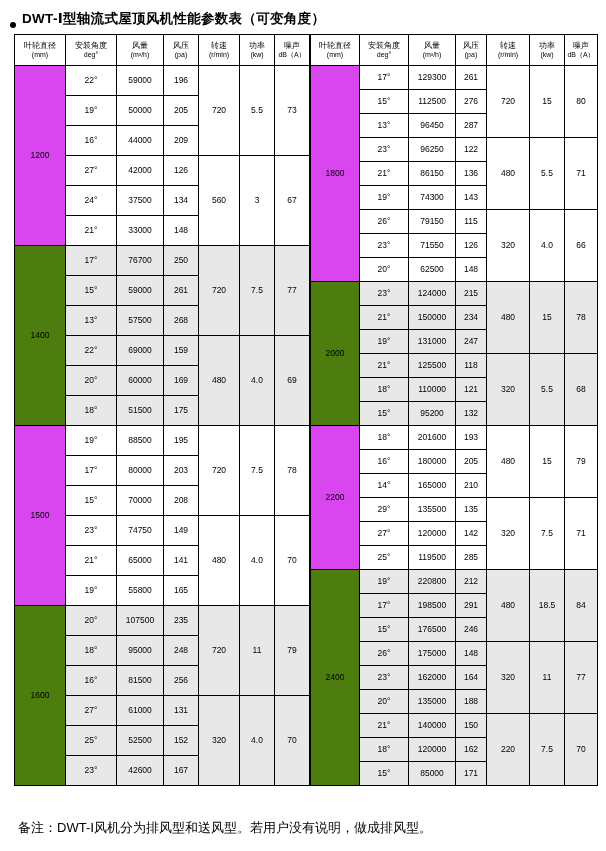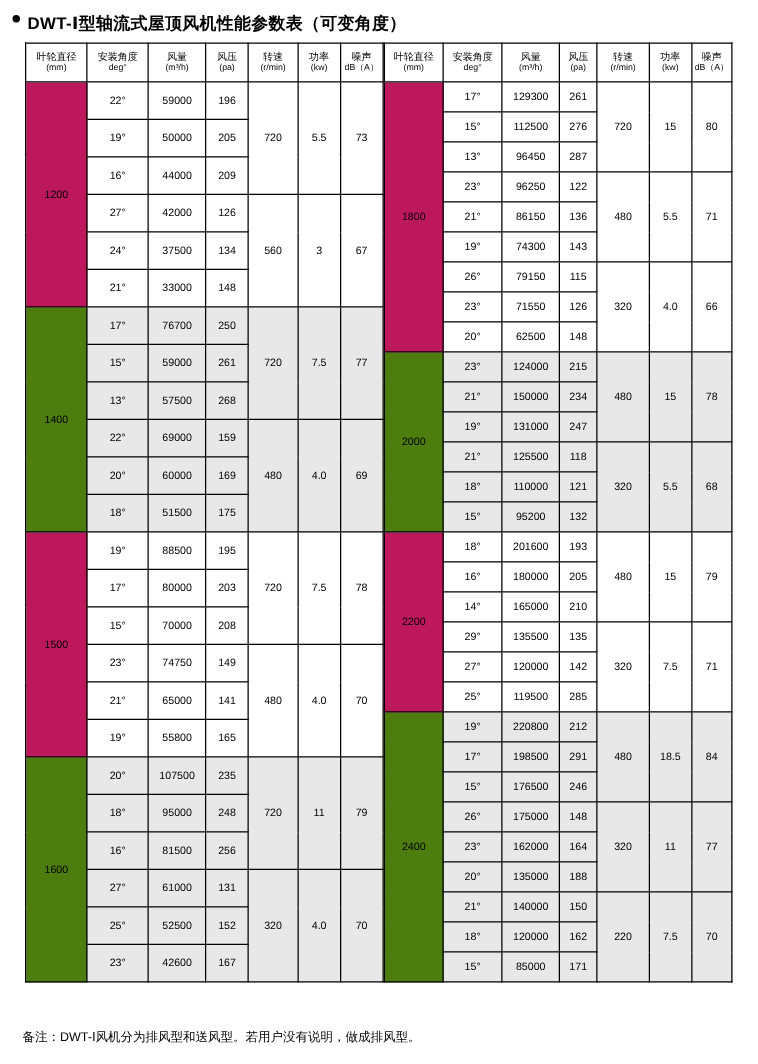--- a/index.html
+++ b/index.html
@@ -17,41 +17,41 @@
   }
   .page {
     width: 606px;
     height: 851px;
     position: relative;
     box-sizing: border-box;
     padding: 0;
   }
   .title-row {
     display: flex;
-    align-items: flex-start;
+    align-items: flex-end;
     padding: 10px 0 6px 10px;
   }
   .title-bullet {
     width: 6px;
     height: 6px;
     background: #000;
     border-radius: 50%;
     margin-right: 6px;
     margin-top: 2px;
   }
   .title-text {
     font-size: 13.5px;
     font-weight: bold;
     letter-spacing: 0.3px;
     color: #000;
   }
   .tables-wrap {
     display: flex;
     justify-content: flex-end;
-    padding: 0 20px;
+    padding: 0 8px;
     box-sizing: border-box;
   }
   table.perf {
     border-collapse: collapse;
     table-layout: fixed;
     font-size: 8.5px;
     color: #000;
   }
   table.perf th, table.perf td {
     border: 1px solid #000;
@@ -70,27 +70,27 @@
   .hdr-sub {
     font-size: 7px;
   }
   .shaded {
     background: #e8e8e8;
   }
   .group-cell {
     background: #4d7c0f;
   }
   .group-cell.plain {
-    background: #be185d;
+    background: #d946ef;
   }
   .note {
     position: absolute;
     left: 18px;
     bottom: 14px;
-    font-size: 10px;
+    font-size: 13px;
     color: #000;
   }
   
   .lt .c0 { width: 50px; }
   .lt .c1 { width: 50px; }
   .lt .c2 { width: 46px; }
   .lt .c3 { width: 34px; }
   .lt .c4 { width: 40px; }
   .lt .c5 { width: 34px; }
   .lt .c6 { width: 34px; }

